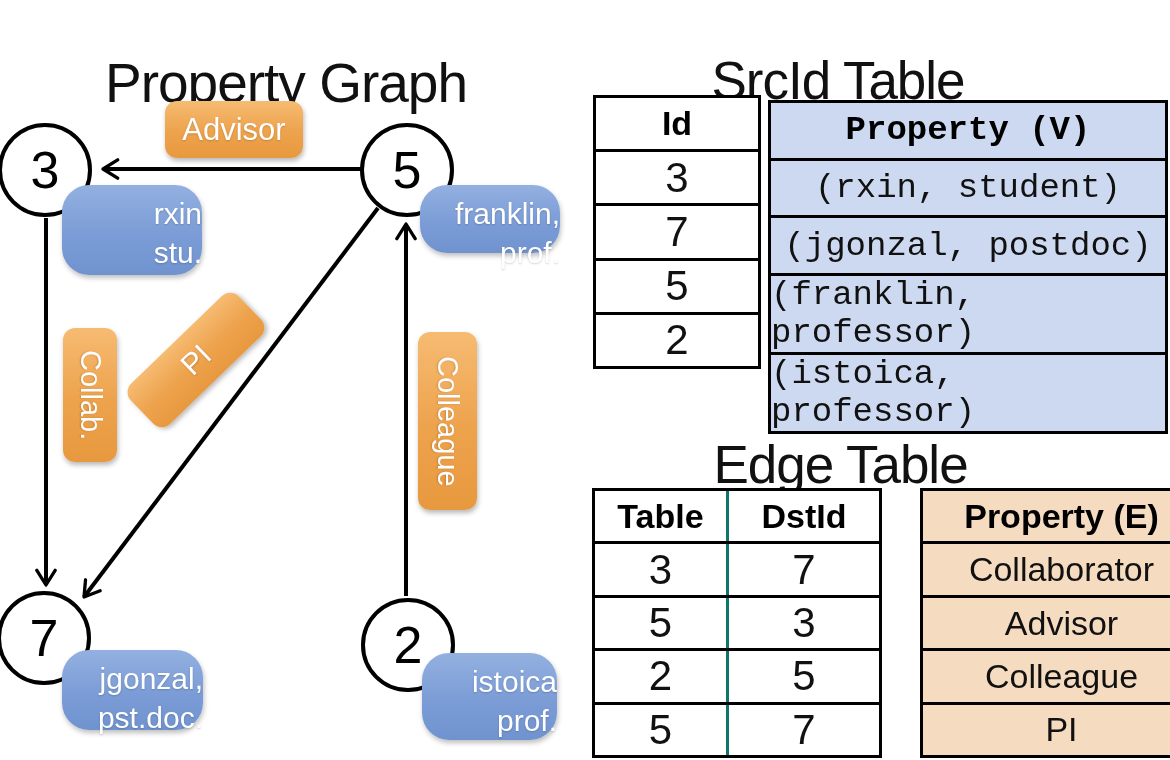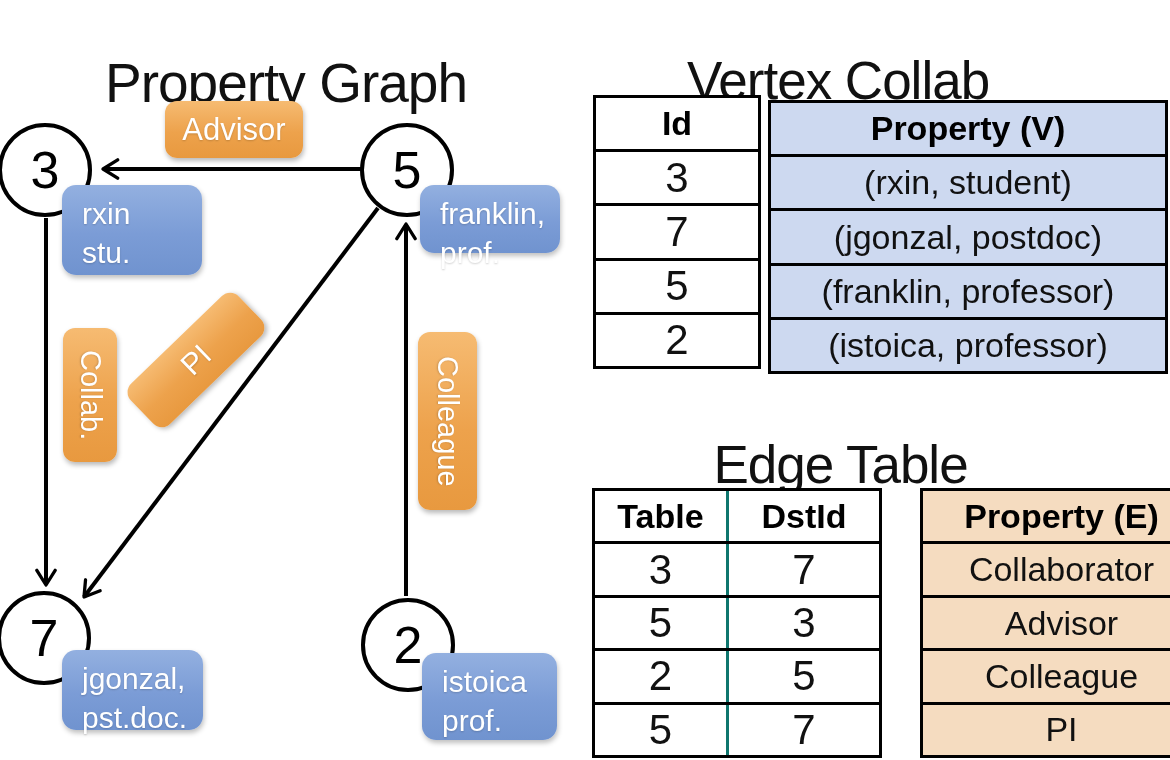--- a/index.html
+++ b/index.html
@@ -34,25 +34,26 @@
     box-shadow:1px 3px 5px rgba(0,0,0,.28);
     text-shadow:0 1px 2px rgba(0,0,0,.18);
   }
   #elabel-advisor{left:165px;top:101px;width:138px;height:57px;font-size:31px;}
   #elabel-collab{left:63px;top:328px;width:54px;height:134px;font-size:29px;}
   #elabel-pi{left:121px;top:332px;width:150px;height:56px;font-size:30px;transform:rotate(-44deg);}
   #elabel-colleague{left:418px;top:332px;width:59px;height:178px;font-size:29px;}
   .vtext{writing-mode:vertical-rl;}
 
   .vprop{
-    position:absolute;z-index:4;box-sizing:border-box;border-radius:14px;
+    position:absolute;z-index:4;box-sizing:border-box;border-radius:27px;
     padding:9px 0 0 20px;color:#fff;font-size:30px;line-height:39px;
     background:linear-gradient(180deg,#93b0e0 0%,var(--vertex-box-blue,#7b9cd6) 55%,#7093cf 100%);
     box-shadow:1px 3px 5px rgba(0,0,0,.25);
     text-shadow:0 1px 2px rgba(0,0,0,.18);
+    text-align:right;
   }
   .vprop span{display:block;}
   #vprop-3{left:62px;top:185px;width:140px;height:90px;}
   #vprop-5{left:420px;top:185px;width:140px;height:68px;}
   #vprop-7{left:62px;top:650px;width:141px;height:80px;}
   #vprop-2{left:422px;top:653px;width:135px;height:87px;}
 
   
   .tblock{
     position:absolute;box-sizing:border-box;border:3px solid #000;background:#fff;
@@ -61,37 +62,37 @@
   .tblock.bluefill{background:var(--vertex-table-fill,#cdd9f0);}
   .tblock.orangefill{background:var(--edge-table-fill,#f5dcc0);margin-left:35px;}
   .trow{
     flex:1;display:flex;align-items:center;justify-content:center;
     border-top:3px solid #000;font-size:34px;color:#111;
   }
   .trow:first-child{border-top:none;}
   .trow.hdr{font-weight:bold;font-size:34px;color:#000;}
   .trow.num{font-size:42px;}
   #vt-id{left:593px;top:95px;width:168px;height:274px;}
-  #vt-prop{left:768px;top:100px;width:400px;height:274px;}
+  #vt-prop{left:768px;top:100px;width:400px;height:334px;font-family:Liberation Mono, monospace;}
   #et-ids{left:592px;top:488px;width:290px;height:270px;}
   #et-prop{left:885px;top:488px;width:283px;height:270px;}
   .splitrow{padding:0;}
   .splitrow .cell{
     height:100%;display:flex;align-items:center;justify-content:center;
   }
   .splitrow .c1{width:131px;}
   .splitrow .c2{flex:1;border-left:3px solid #0f766e;}
 </style>
 </head>
 <body>
 
 <div id="canvas">
 
   <h1 class="title" id="title-graph">Property Graph</h1>
-  <h1 class="title" id="title-vertex">Vertex Collab</h1>
+  <h1 class="title" id="title-vertex">SrcId Table</h1>
   <h1 class="title" id="title-edge">Edge Table</h1>
 
   <svg class="edges" width="585" height="760" viewBox="0 0 585 760">
     <defs>
       <marker id="ah" viewBox="0 0 12 12" refX="10" refY="6" markerWidth="5.5" markerHeight="5.5" orient="auto">
         <path d="M2 1 L10 6 L2 11" fill="none" stroke="#000" stroke-width="1.8" stroke-linecap="round" stroke-linejoin="round"></path>
       </marker>
     </defs>
     <line x1="361" y1="169" x2="103" y2="169" stroke="#000" stroke-width="4" marker-end="url(#ah)"></line>
     <line x1="46" y1="218" x2="46" y2="585" stroke="#000" stroke-width="4" marker-end="url(#ah)"></line>

